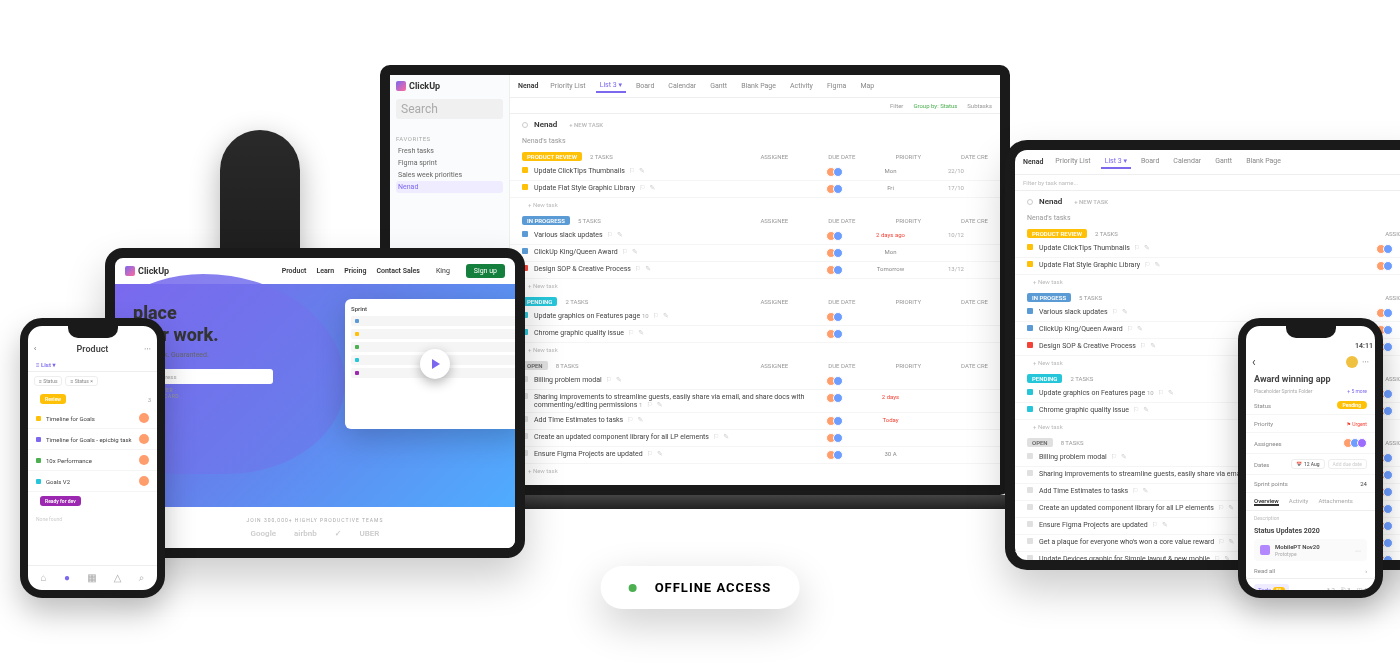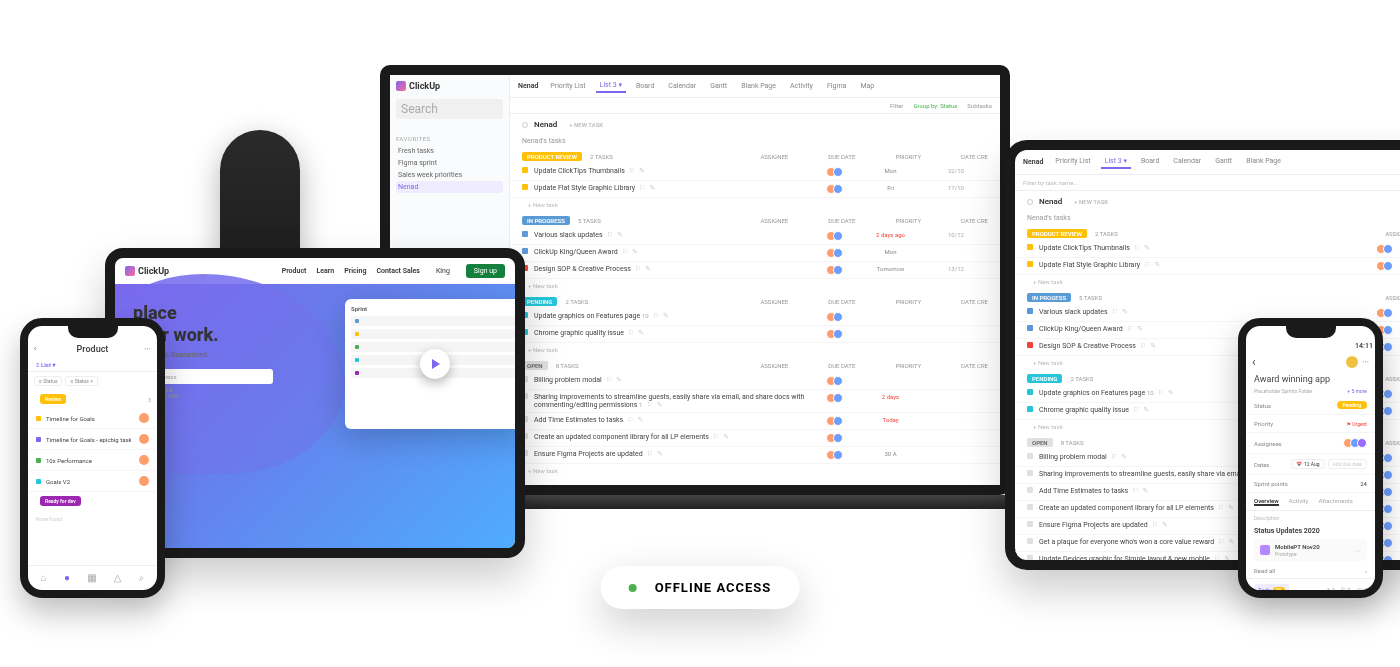--- a/index.html
+++ b/index.html
@@ -133,21 +133,21 @@
 .pl-bottom{margin-top:auto;display:flex;justify-content:space-around;padding:6px 4px;border-top:1px solid #eee;font-size:10px;color:#aaa}
 .pl-bottom .active{color:#7b68ee}
 
 
 .pr-root{display:flex;flex-direction:column;height:100%;font-size:7px;color:#444;padding-top:14px}
 .pr-time{text-align:right;font-size:7px;font-weight:600;padding:2px}
 .pr-hdr{display:flex;align-items:center;padding:3px 6px;position:relative}
 .pr-hdr .back{font-size:12px}
 .pr-hdr .av{width:12px;height:12px;border-radius:50%;background:#f0c040;margin-left:auto}
 .pr-hdr .more{margin-left:4px}
-.pr-title{padding:2px 8px;font-size:9px;font-weight:400}
+.pr-title{padding:2px 8px;font-size:9px;font-weight:700}
 .pr-bc{padding:2px 8px;font-size:5px;color:#aaa;display:flex;justify-content:space-between}
 .pr-bc .more{color:#7b68ee}
 .pr-field{display:flex;align-items:center;padding:5px 8px;border-bottom:1px solid #f5f5f5;font-size:6px}
 .pr-field .lbl{color:#888}
 .pr-field .val{margin-left:auto}
 .pr-field .badge{background:#ffc107;color:#fff;padding:1px 6px;border-radius:8px;font-size:5px;font-weight:600}
 .pr-field .urg{color:#f44336;font-size:5px}
 .pr-field .avs{display:flex}
 .pr-field .a{width:10px;height:10px;border-radius:50%;background:#ff9d6c;border:1px solid #fff;margin-left:-3px}
 .pr-field .a:nth-child(2){background:#6c9dff}
@@ -436,20 +436,29 @@
             </div>
           <div class="r">
               <div class="d" style="background:#26c6da"></div>
             </div>
           <div class="r">
               <div class="d" style="background:#9c27b0"></div>
             </div>
           <div class="play"></div>
         </div>
       </div>
+      <div class="tw-teams">
+        <div class="t">JOIN 300,000+ HIGHLY PRODUCTIVE TEAMS</div>
+        <div class="logos" id="tw-logos">
+            <span>Google</span>
+            <span>airbnb</span>
+            <span>✓</span>
+            <span>UBER</span>
+          </div>
+      </div>
     </div>
   </div>
 
   <div class="tablet-app">
     <div class="ta-root">
       <div class="ta-topbar">
         <span class="crumb">Nenad</span>
         <span id="ta-views" style="display:flex;gap:6px">
             <span class="view">Priority List</span>
             <span class="view active">List 3 ▾</span>

